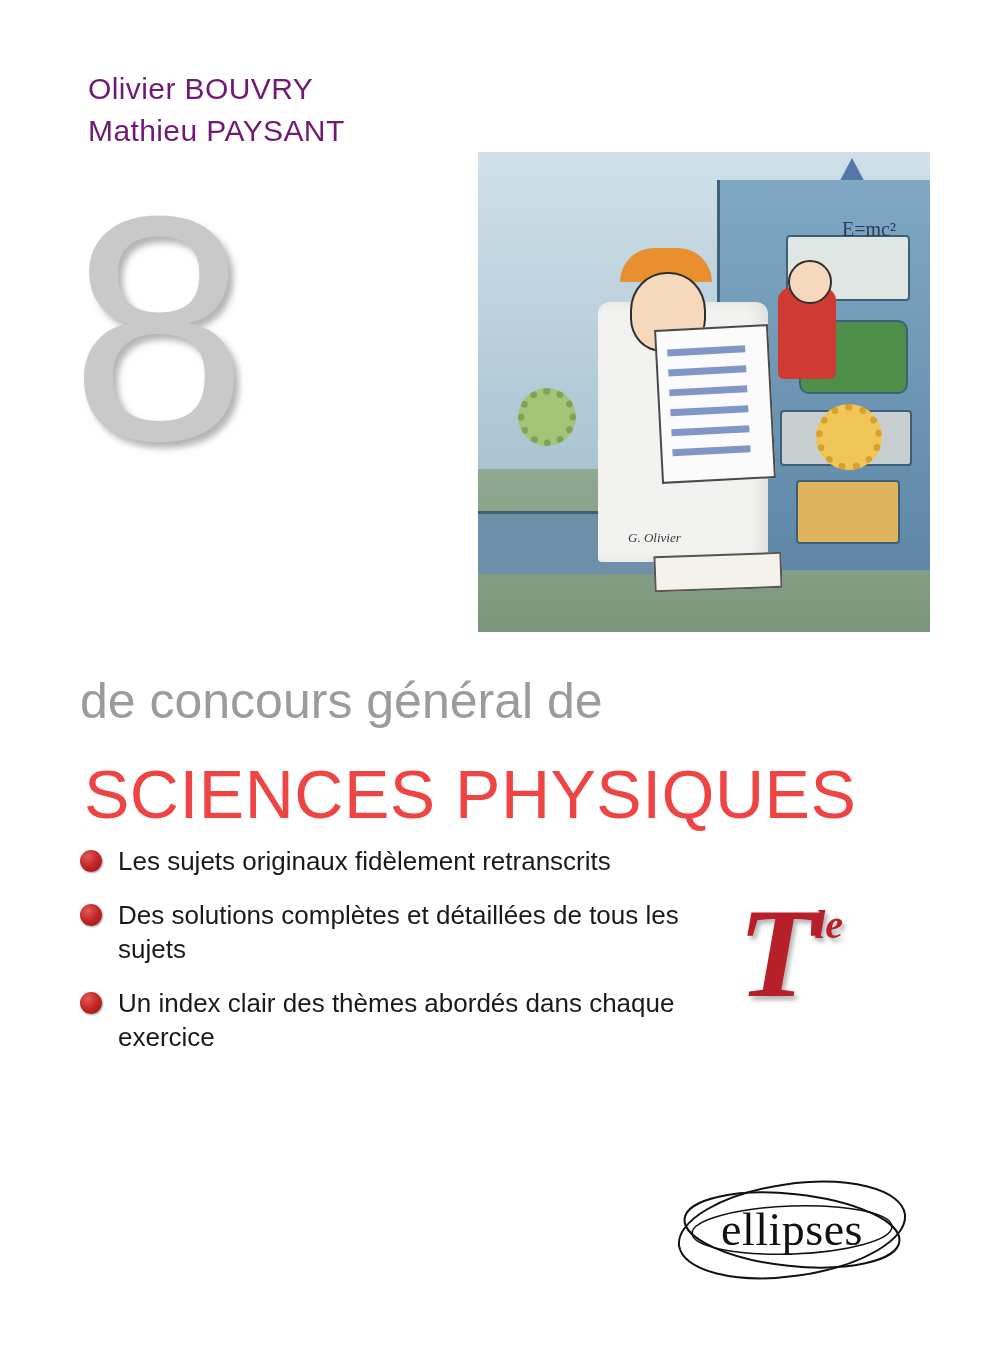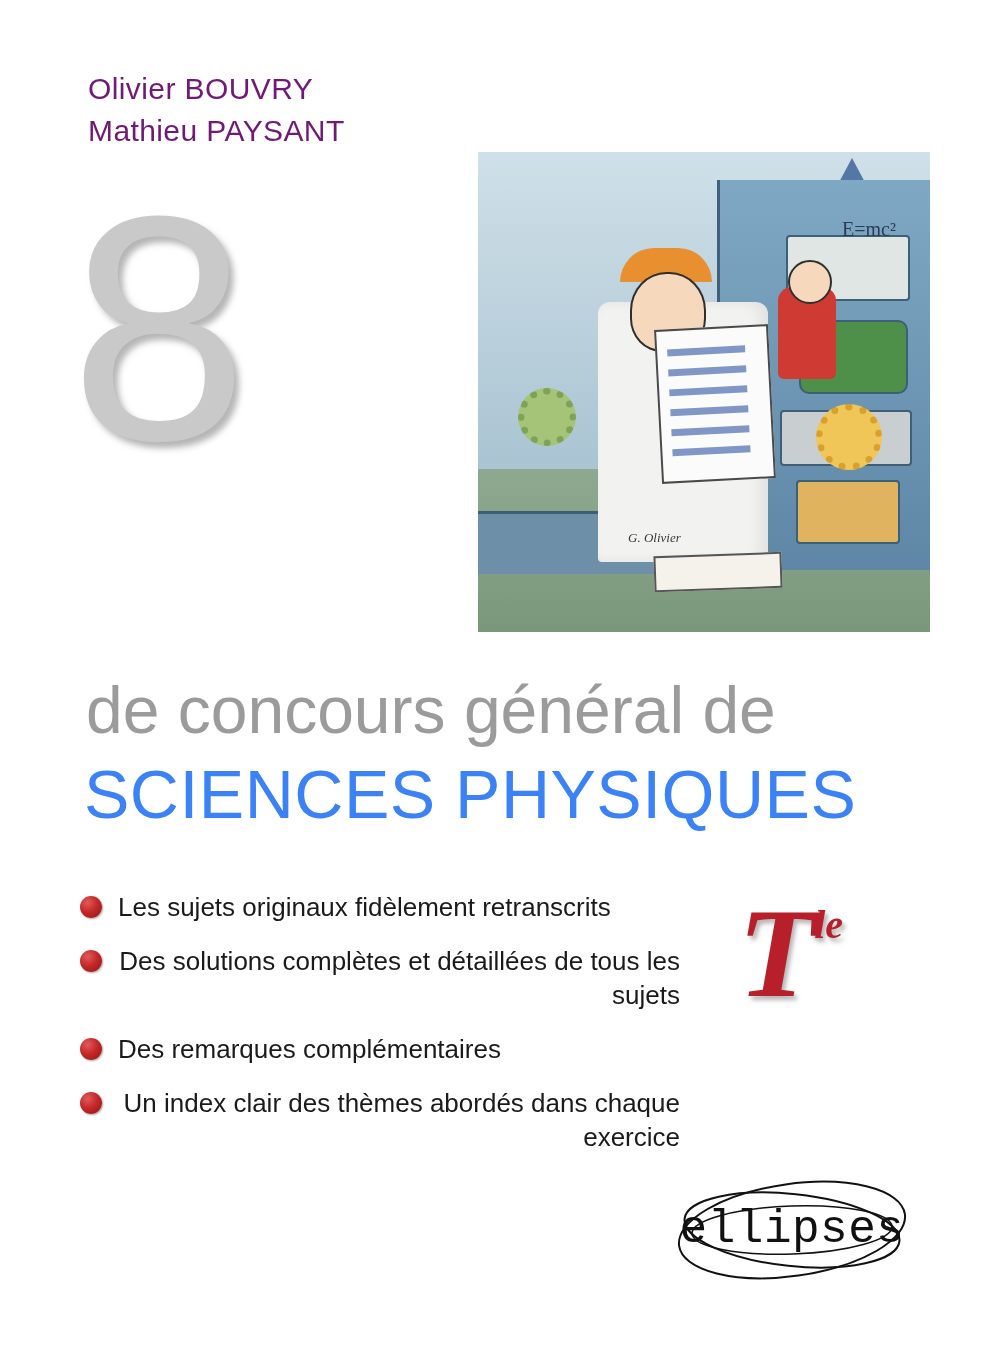--- a/index.html
+++ b/index.html
@@ -57,46 +57,45 @@
     font-size: 215px;
     line-height: 215px;
     color: #c9c9c9;
     text-shadow: 5px 6px 6px rgba(120,120,120,0.5);
     letter-spacing: -2px;
   }
 
   
   .subtitle {
     position: absolute;
-    left: 86px;
+    left: 80px;
     top: 672px;
     font-family: "Liberation Sans", sans-serif;
-    font-size: 66px;
+    font-size: 50px;
     color: #9b9b9b;
     letter-spacing: 0px;
     white-space: nowrap;
   }
   .maintitle {
     position: absolute;
     left: 84px;
     top: 755px;
     font-family: "Liberation Sans", sans-serif;
     font-size: 68px;
-    color: #3b82f6;
+    color: #ef4444;
     letter-spacing: 0.5px;
     white-space: nowrap;
   }
 
   
   .bullets {
     position: absolute;
     left: 80px;
-    top: 890px;
+    top: 844px;
     width: 600px;
-    text-align: right;
   }
   .bullet-row {
     display: flex;
     align-items: flex-start;
     margin-bottom: 20px;
   }
   .bullet-dot {
     width: 22px;
     height: 22px;
     border-radius: 50%;
@@ -236,21 +235,21 @@
     top: 1160px;
     width: 240px;
     height: 140px;
   }
   .logo svg { display:block; }
   .logo-text {
     position: absolute;
     left: 0; top: 0;
     width: 240px;
     text-align: center;
-    font-family: Liberation Mono, monospace;
+    font-family: Liberation Serif, serif;
     font-size: 46px;
     color: #111;
     line-height: 140px;
     letter-spacing: 0.5px;
   }
 </style>
 </head>
 <body>
 
 <div class="cover">
@@ -266,24 +265,20 @@
   <div class="maintitle">SCIENCES PHYSIQUES</div>
 
   <div class="bullets">
     <div class="bullet-row">
       <span class="bullet-dot"></span>
       <span class="bullet-text">Les sujets originaux fidèlement retranscrits</span>
     </div>
     <div class="bullet-row">
       <span class="bullet-dot"></span>
       <span class="bullet-text">Des solutions complètes et détaillées de tous les sujets</span>
-    </div>
-    <div class="bullet-row">
-      <span class="bullet-dot"></span>
-      <span class="bullet-text">Des remarques complémentaires</span>
     </div>
     <div class="bullet-row">
       <span class="bullet-dot"></span>
       <span class="bullet-text">Un index clair des thèmes abordés dans chaque exercice</span>
     </div>
   </div>
 
   <div class="tle">
     <span>T</span><sup>le</sup>
   </div>

